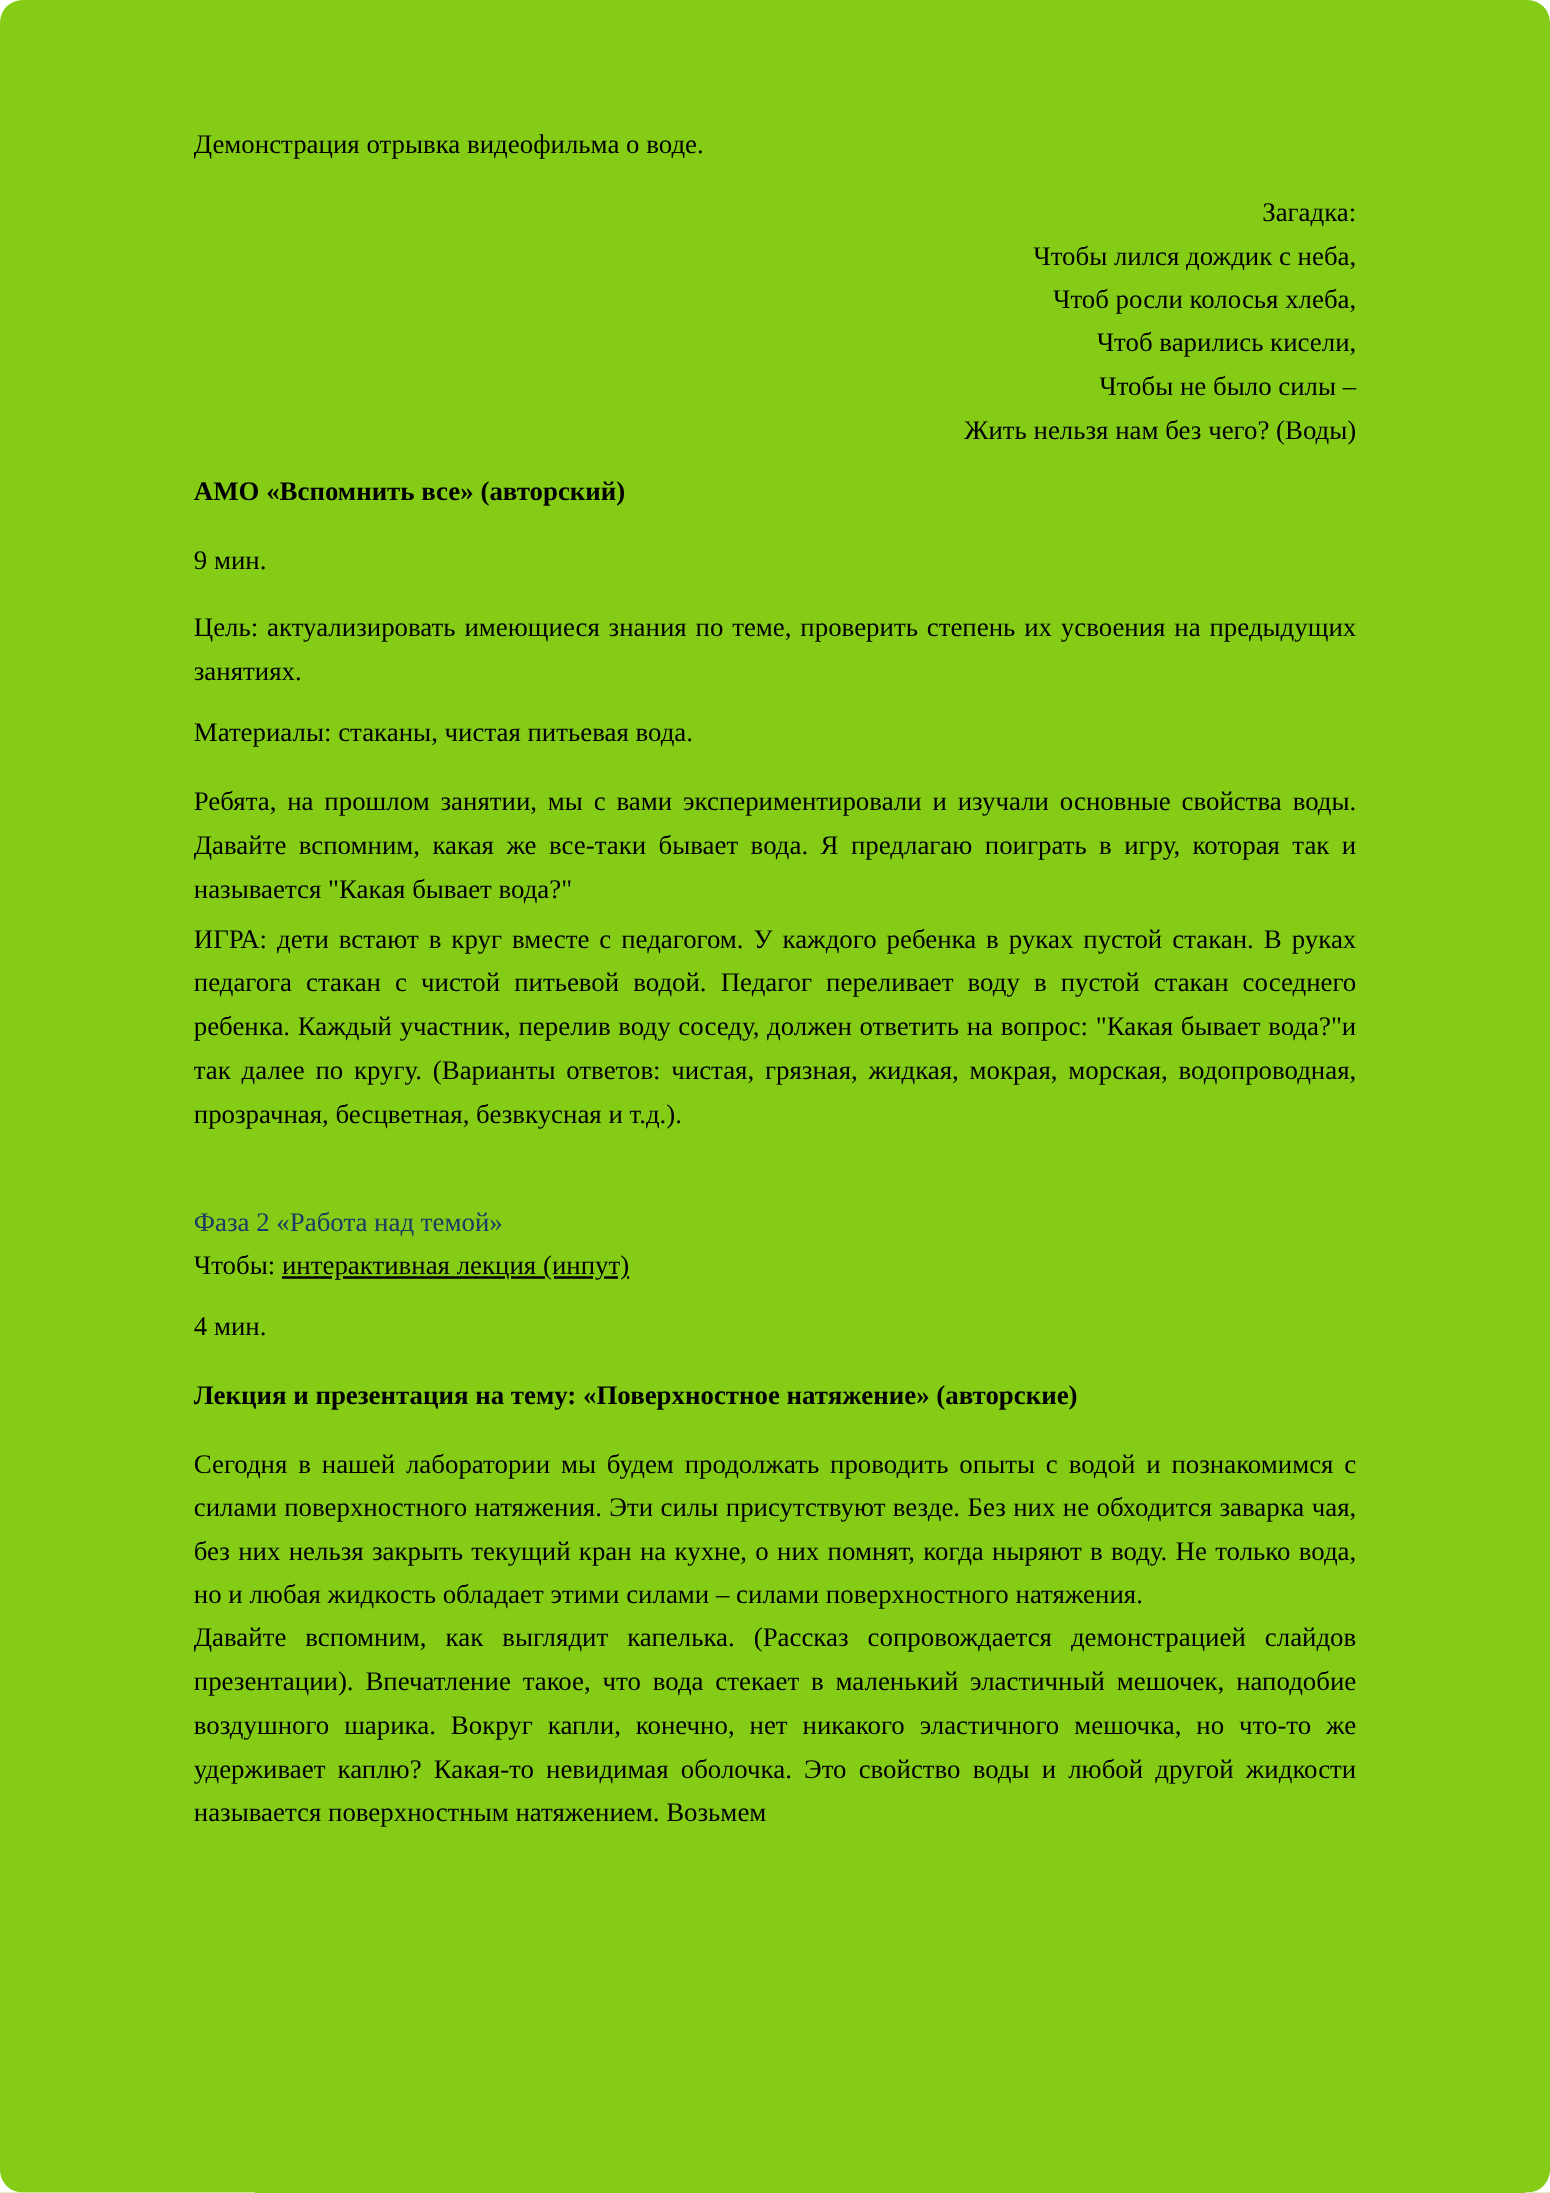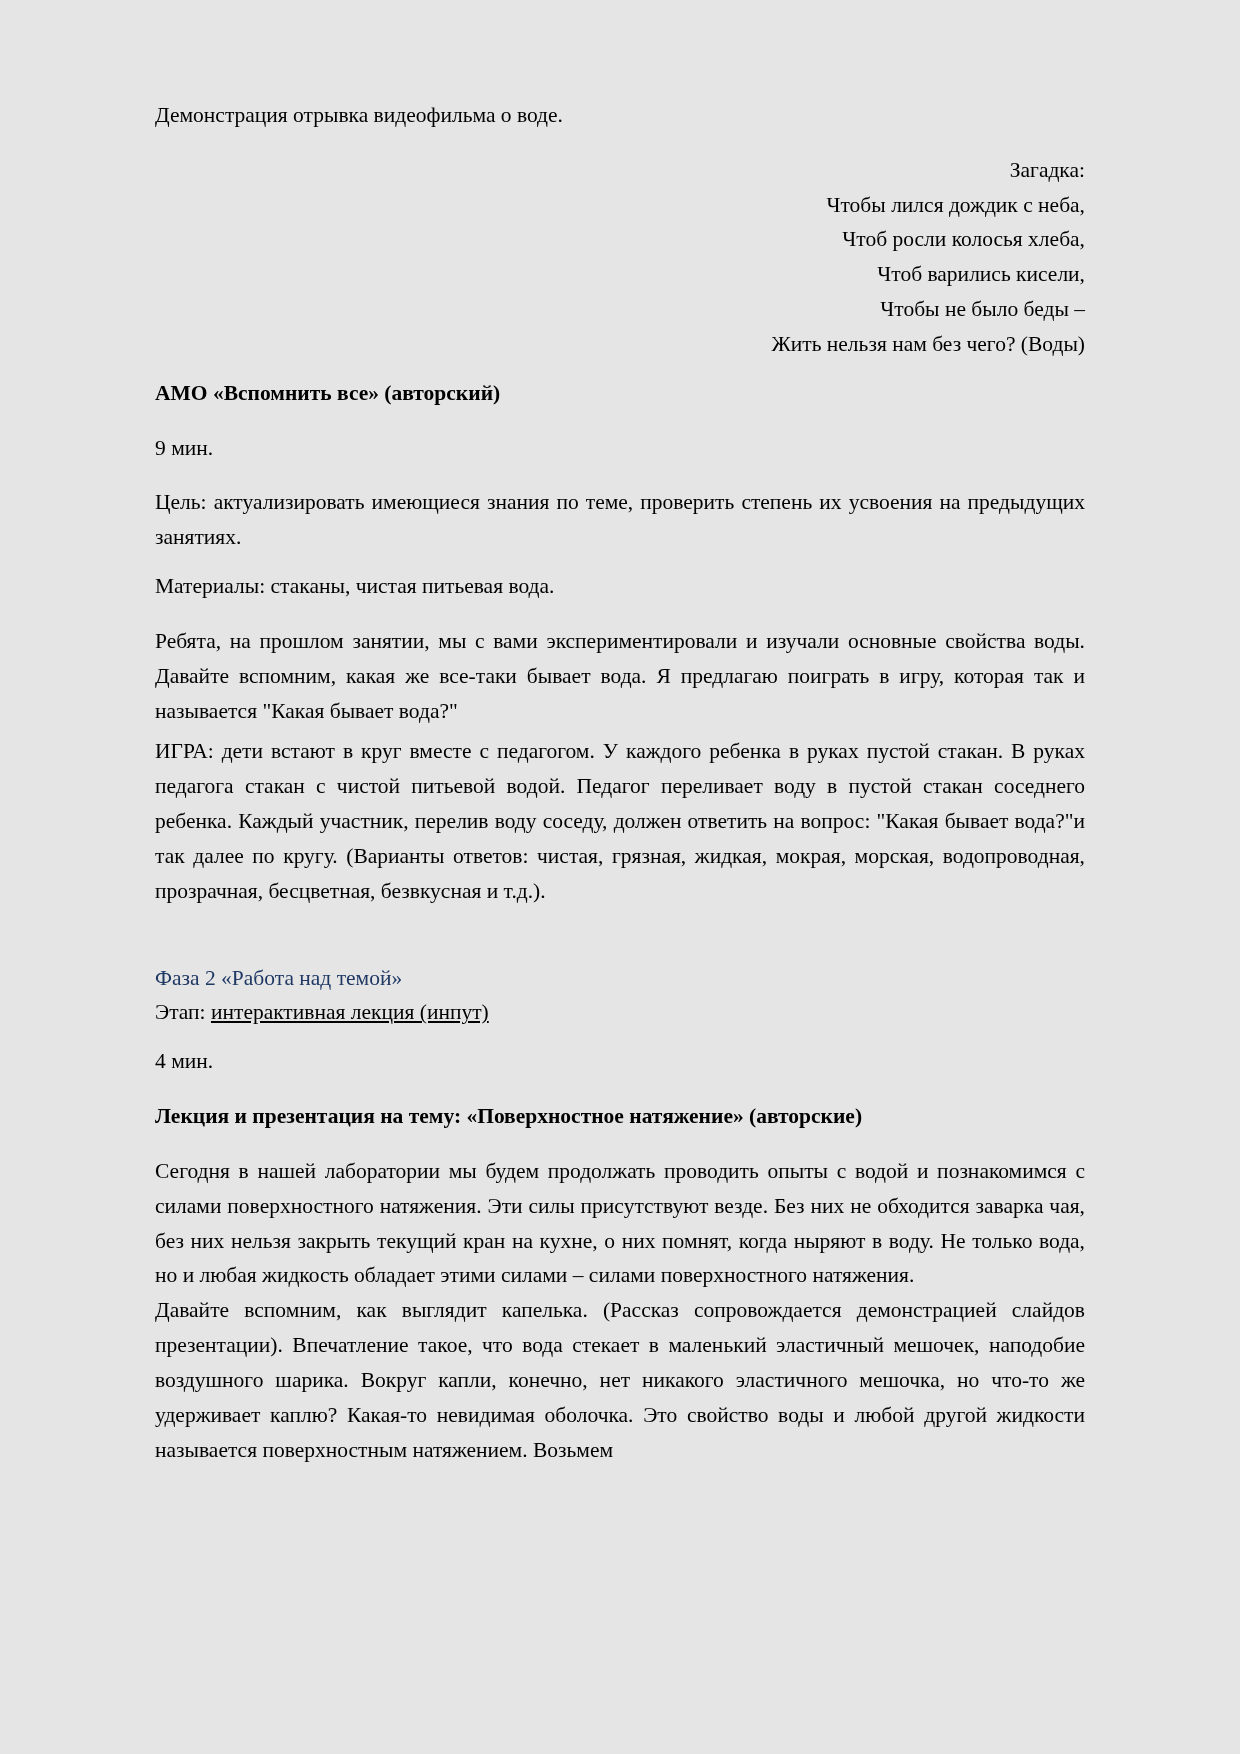--- a/index.html
+++ b/index.html
@@ -8,23 +8,24 @@
     background: #ffffff;
   }
   body {
     font-family: "Liberation Serif", "DejaVu Serif", serif;
     color: #000000;
   }
   #page {
     position: relative;
     width: 1240px;
     height: 1754px;
-    background: #e5e5e5;
+    background: #84cc16;
     overflow: hidden;
     box-sizing: border-box;
+    border-radius: 18px;
   }
   #doc-body {
     position: absolute;
     left: 155px;
     top: 98px;
     width: 930px;
   }
   p {
     margin: 0;
     font-size: 21.5px;
@@ -63,21 +64,21 @@
   <div id="doc-body">
 
     <p class="plain">Демонстрация отрывка видеофильма о воде.</p>
 
     <div class="spacer-sm"></div>
 
     <p class="poem-line">Загадка:</p>
     <p class="poem-line">Чтобы лился дождик с неба,</p>
     <p class="poem-line">Чтоб росли колосья хлеба,</p>
     <p class="poem-line">Чтоб варились кисели,</p>
-    <p class="poem-line">Чтобы не было беды –</p>
+    <p class="poem-line">Чтобы не было силы –</p>
     <p class="poem-line">Жить нельзя нам без чего? (Воды)</p>
 
     <div class="spacer-sm"></div>
 
     <p class="plain bold">АМО «Вспомнить все» (авторский)</p>
 
     <div class="spacer-sm"></div>
 
     <p class="plain">9 мин.</p>
 
@@ -94,21 +95,21 @@
 
     <p class="just">Ребята, на прошлом занятии, мы с вами экспериментировали и изучали основные свойства воды. Давайте вспомним, какая же все-таки бывает вода. Я предлагаю поиграть в игру, которая так и называется "Какая бывает вода?"</p>
 
     <p class="just">ИГРА: дети встают в круг вместе с педагогом. У каждого ребенка в руках пустой стакан. В руках педагога стакан с чистой питьевой водой. Педагог переливает воду в пустой стакан соседнего ребенка. Каждый участник, перелив воду соседу, должен ответить на вопрос: "Какая бывает вода?"и так далее по кругу. (Варианты ответов: чистая, грязная, жидкая, мокрая, морская, водопроводная, прозрачная, бесцветная, безвкусная и т.д.).</p>
 
 
     <div class="spacer-lg"></div>
 
     <p class="plain-tight blue">Фаза 2 «Работа над темой»</p>
 
-    <p class="plain-tight"><span>Этап:</span><span>&nbsp;</span><span class="u">интерактивная лекция (инпут)</span></p>
+    <p class="plain-tight"><span>Чтобы:</span><span>&nbsp;</span><span class="u">интерактивная лекция (инпут)</span></p>
 
     <div class="spacer-sm"></div>
 
     <p class="plain">4 мин.</p>
 
     <div class="spacer-sm"></div>
 
     <p class="plain bold">Лекция и презентация на тему: «Поверхностное натяжение» (авторские)</p>
 
     <div class="spacer-sm"></div>

